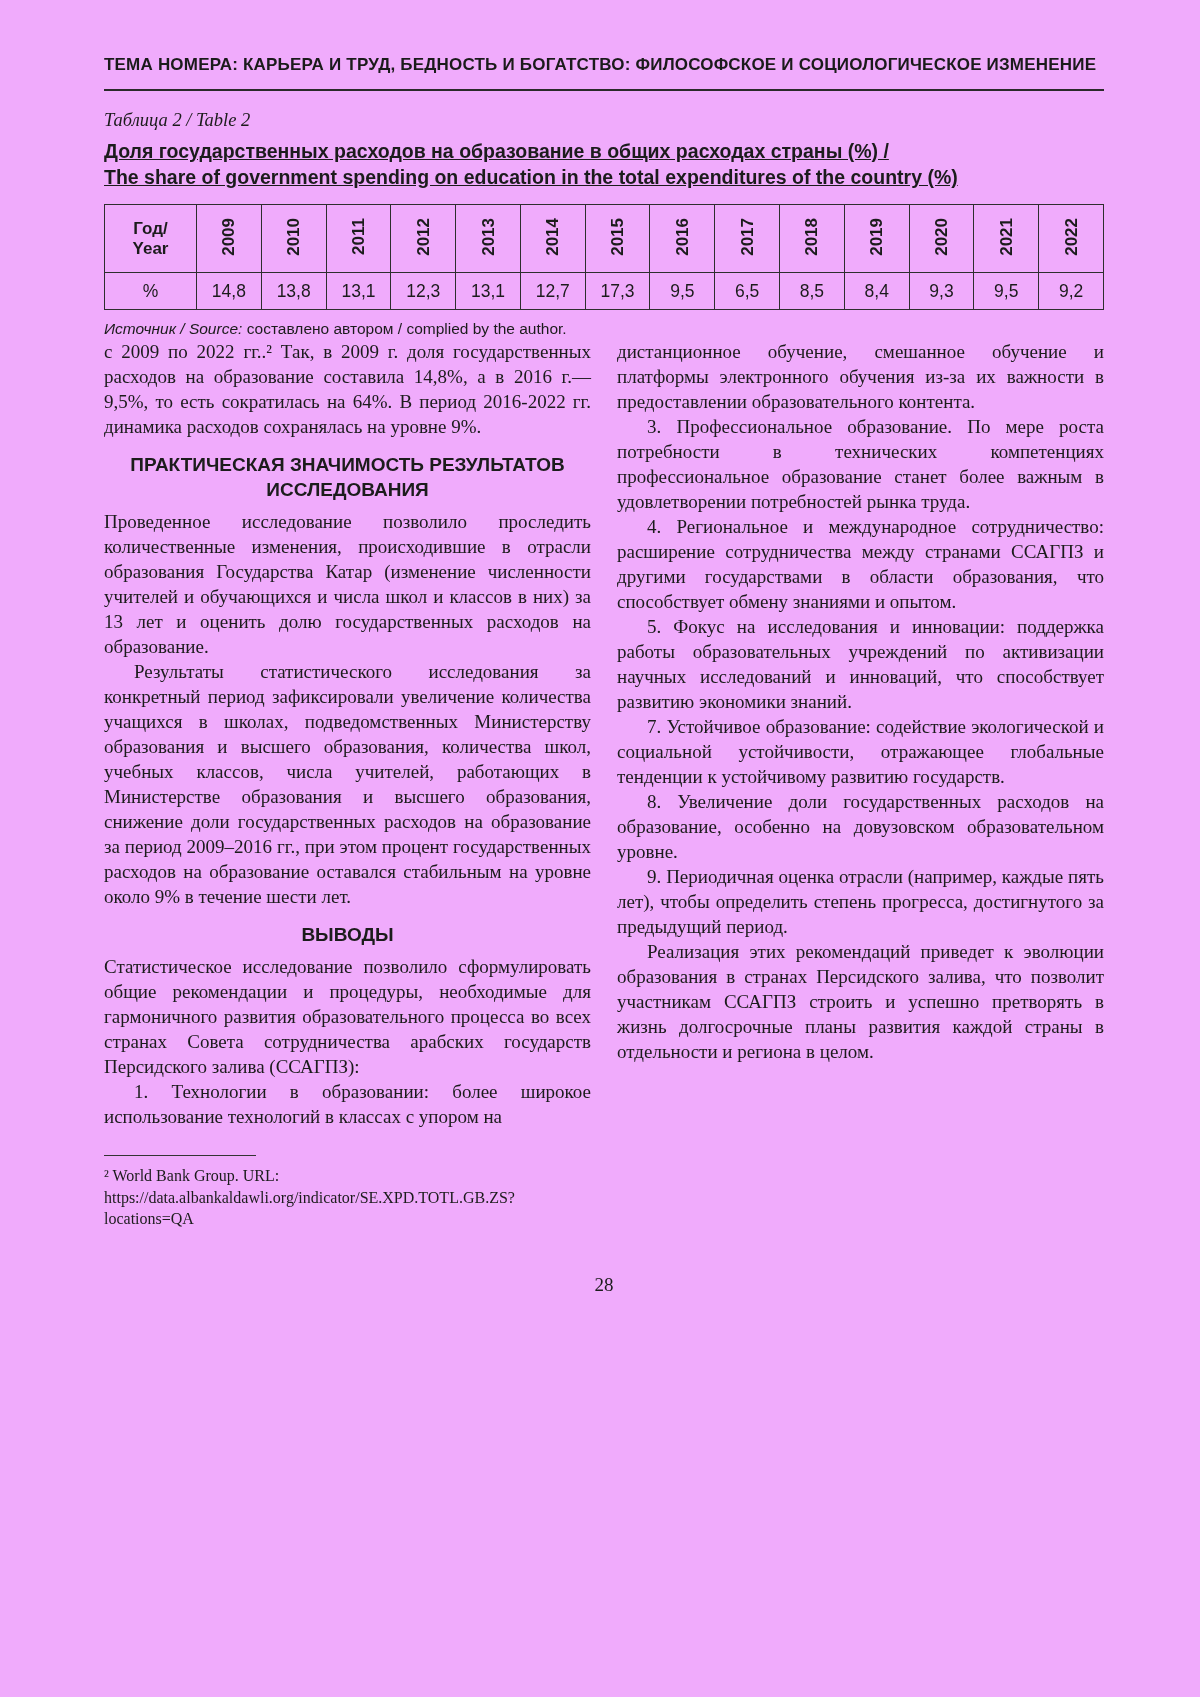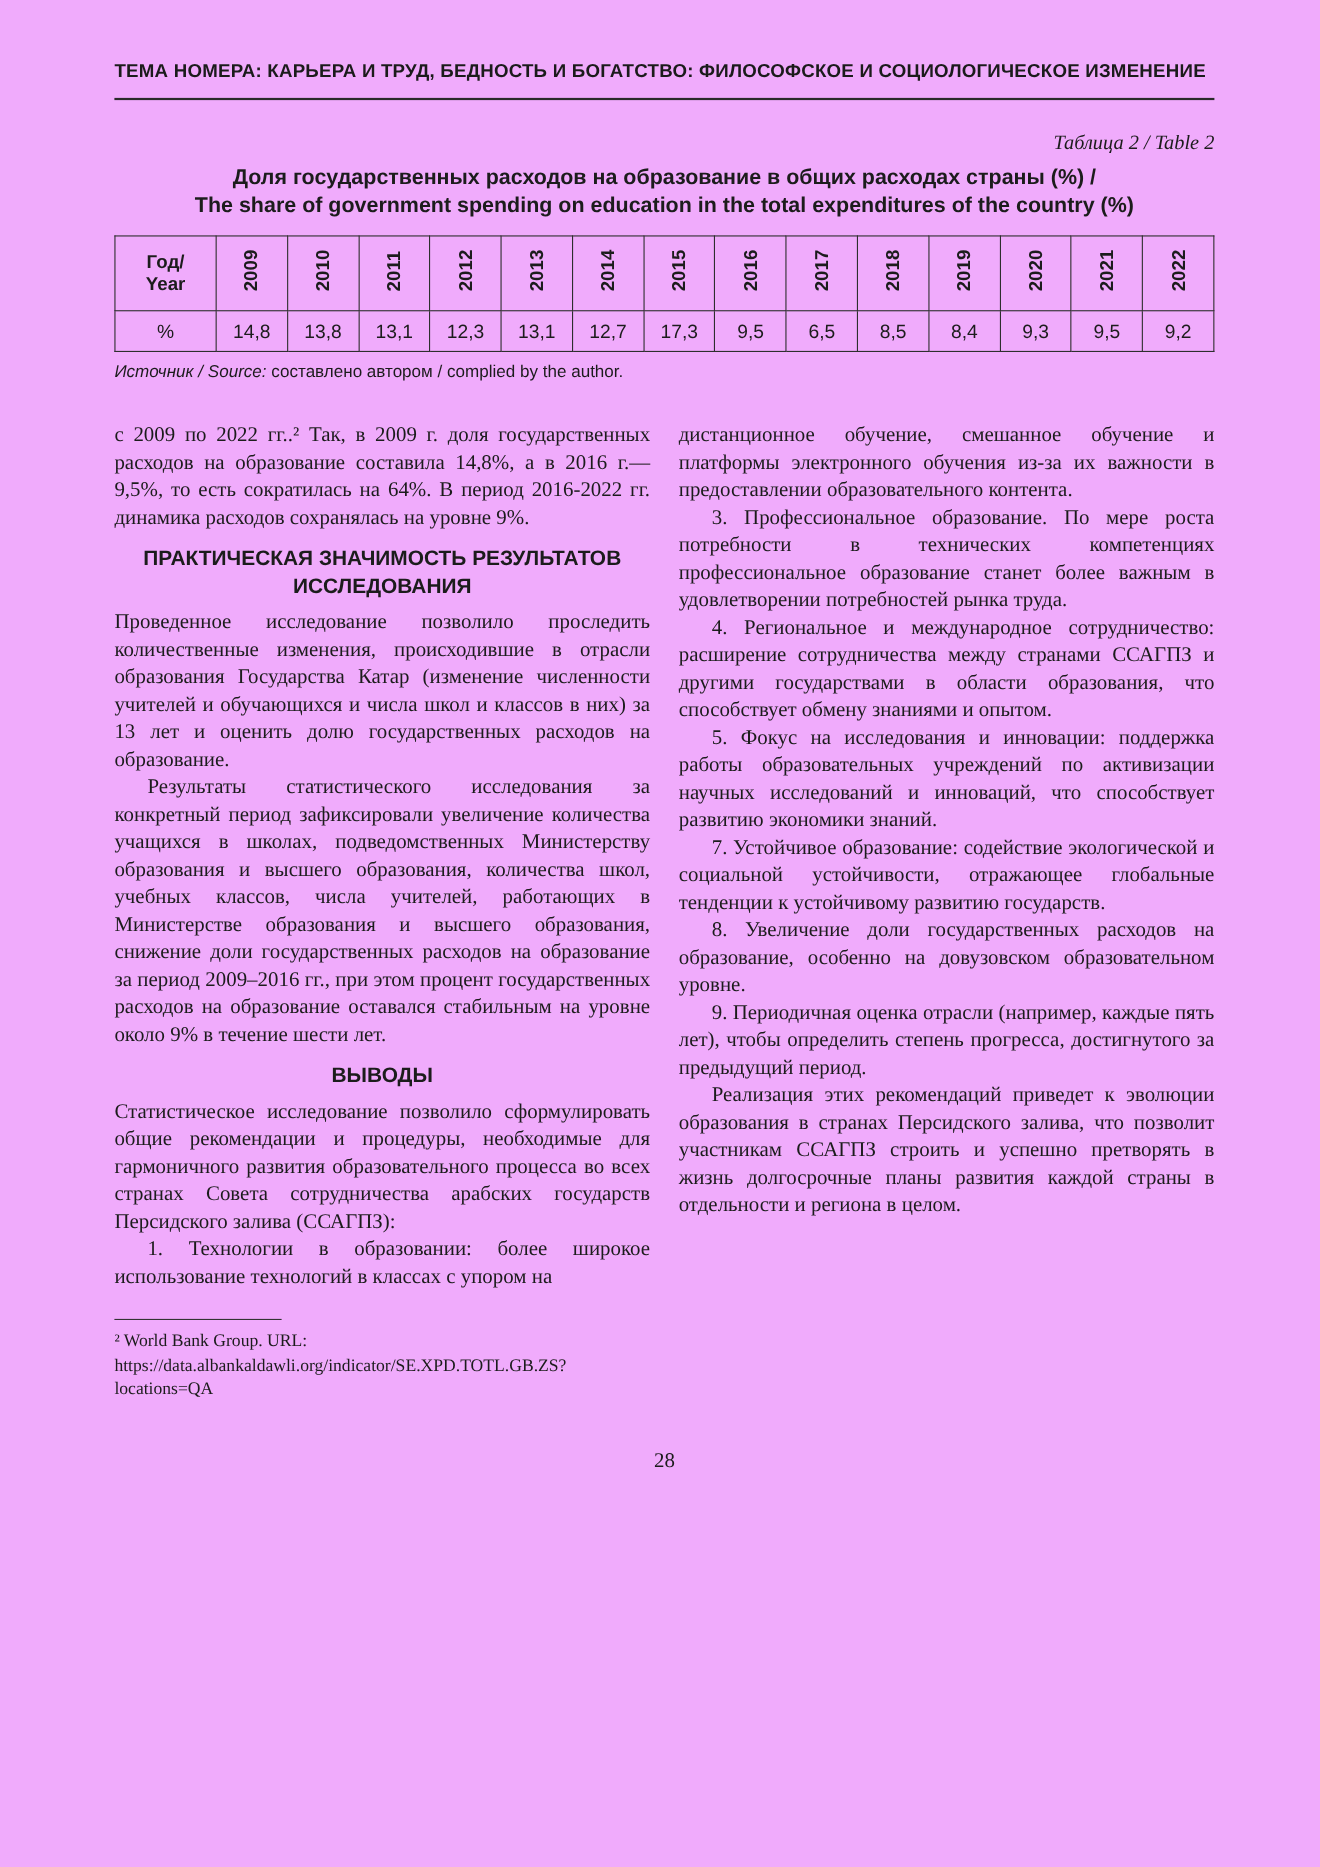--- a/index.html
+++ b/index.html
@@ -20,28 +20,28 @@
   .running-head {
     font: 700 17px/22px "Liberation Sans", sans-serif;
     letter-spacing: 0.2px;
     color: #1b1b1b;
     border-bottom: 2px solid #2a2a2a;
     padding-bottom: 13px;
   }
 
   
   .table-caption {
-    margin-top: 27px;
-    text-align: right;
+    margin-top: 17px;
     font: italic 18.5px/24px "Liberation Serif", serif;
   }
   .table-title {
     margin-top: 6px;
-    text-align: center;
+    text-align: left;
     font: 700 19.5px/26px "Liberation Sans", sans-serif;
+    text-decoration: underline;
   }
 
   
   table.spending {
     width: 100%;
     margin-top: 14px;
     border-collapse: collapse;
     table-layout: fixed;
   }
   table.spending th, table.spending td {
@@ -70,21 +70,20 @@
   .source {
     margin-top: 9px;
     font: 15.5px/20px "Liberation Sans", sans-serif;
   }
   .source .lbl { font-style: italic; }
 
   
   .columns {
     display: flex;
     gap: 26px;
-    margin-top: 34px;
   }
   .col {
     flex: 1;
     min-width: 0;
     font: 19px/25px "Liberation Serif", serif;
     text-align: justify;
     color: #1c1c1c;
     hyphens: auto;
     -webkit-hyphens: auto;
   }

